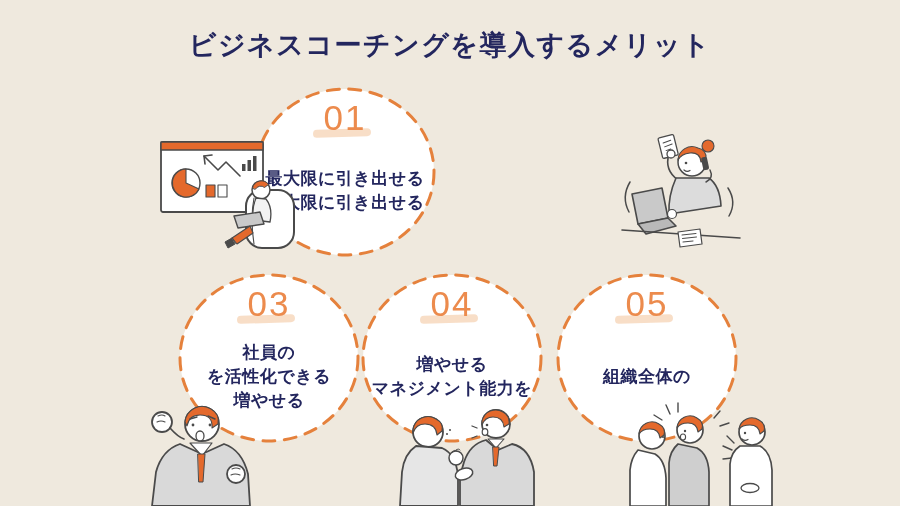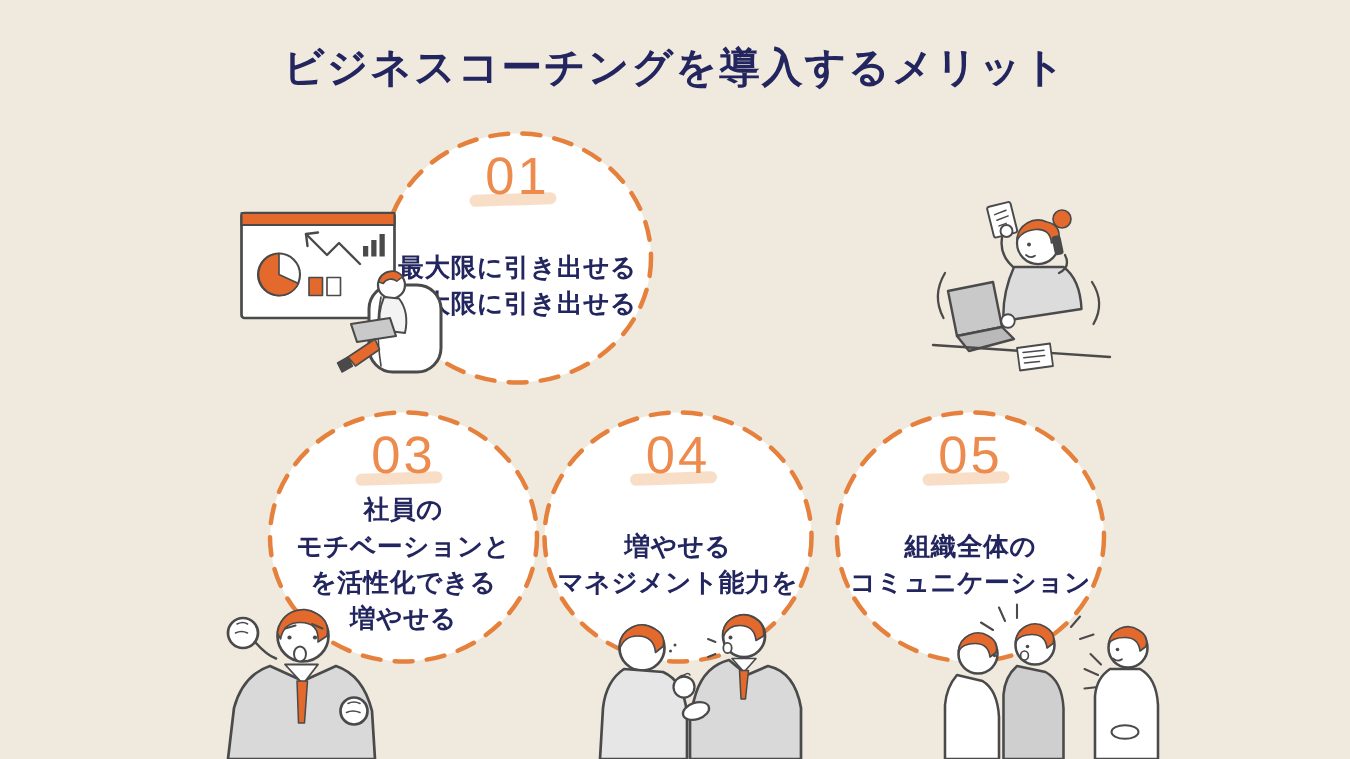--- a/index.html
+++ b/index.html
@@ -73,21 +73,20 @@
   <div class="circle" id="c3">
     <svg class="ring" width="184" height="172" viewBox="0 0 184 172">
       <ellipse cx="92" cy="86" rx="89" ry="83" fill="#ffffff" stroke="#E5813C" stroke-width="3" stroke-dasharray="12 9.5" stroke-linecap="round"></ellipse>
     </svg>
     <div class="num-wrap">
       <span class="swash"></span>
       <span class="num">03</span>
     </div>
     <div class="btext">
       <span class="line">社員の</span>
-      <span class="line">モチベーションと</span>
       <span class="line">を活性化できる</span>
       <span class="line">増やせる</span>
     </div>
   </div>
 
   <div class="circle" id="c4">
     <svg class="ring" width="184" height="172" viewBox="0 0 184 172">
       <ellipse cx="92" cy="86" rx="89" ry="83" fill="#ffffff" stroke="#E5813C" stroke-width="3" stroke-dasharray="12 9.5" stroke-linecap="round"></ellipse>
     </svg>
     <div class="num-wrap">
@@ -103,21 +102,20 @@
   <div class="circle" id="c5">
     <svg class="ring" width="184" height="172" viewBox="0 0 184 172">
       <ellipse cx="92" cy="86" rx="89" ry="83" fill="#ffffff" stroke="#E5813C" stroke-width="3" stroke-dasharray="12 9.5" stroke-linecap="round"></ellipse>
     </svg>
     <div class="num-wrap">
       <span class="swash"></span>
       <span class="num">05</span>
     </div>
     <div class="btext">
       <span class="line">組織全体の</span>
-      <span class="line">コミュニケーション</span>
     </div>
   </div>
 
   <svg class="illo" style="left:158px;top:126px" width="140" height="126" viewBox="0 0 140 126">
     <g stroke="#4a4a4a" stroke-width="1.8" stroke-linecap="round" stroke-linejoin="round" fill="none">
       <rect x="3" y="16" width="102" height="70" rx="2" fill="#ffffff"></rect>
       <rect x="3" y="16" width="102" height="8" fill="#E4692C" stroke-width="1.4"></rect>
       <circle cx="28" cy="57" r="14" fill="#ffffff" stroke-width="1.4"></circle>
       <path d="M28,57 L28,43 A14,14 0 1 0 41,63 Z" fill="#E4692C" stroke-width="1.1"></path>
       <rect x="48" y="59" width="9" height="12" fill="#E4692C" stroke-width="1.1"></rect>

